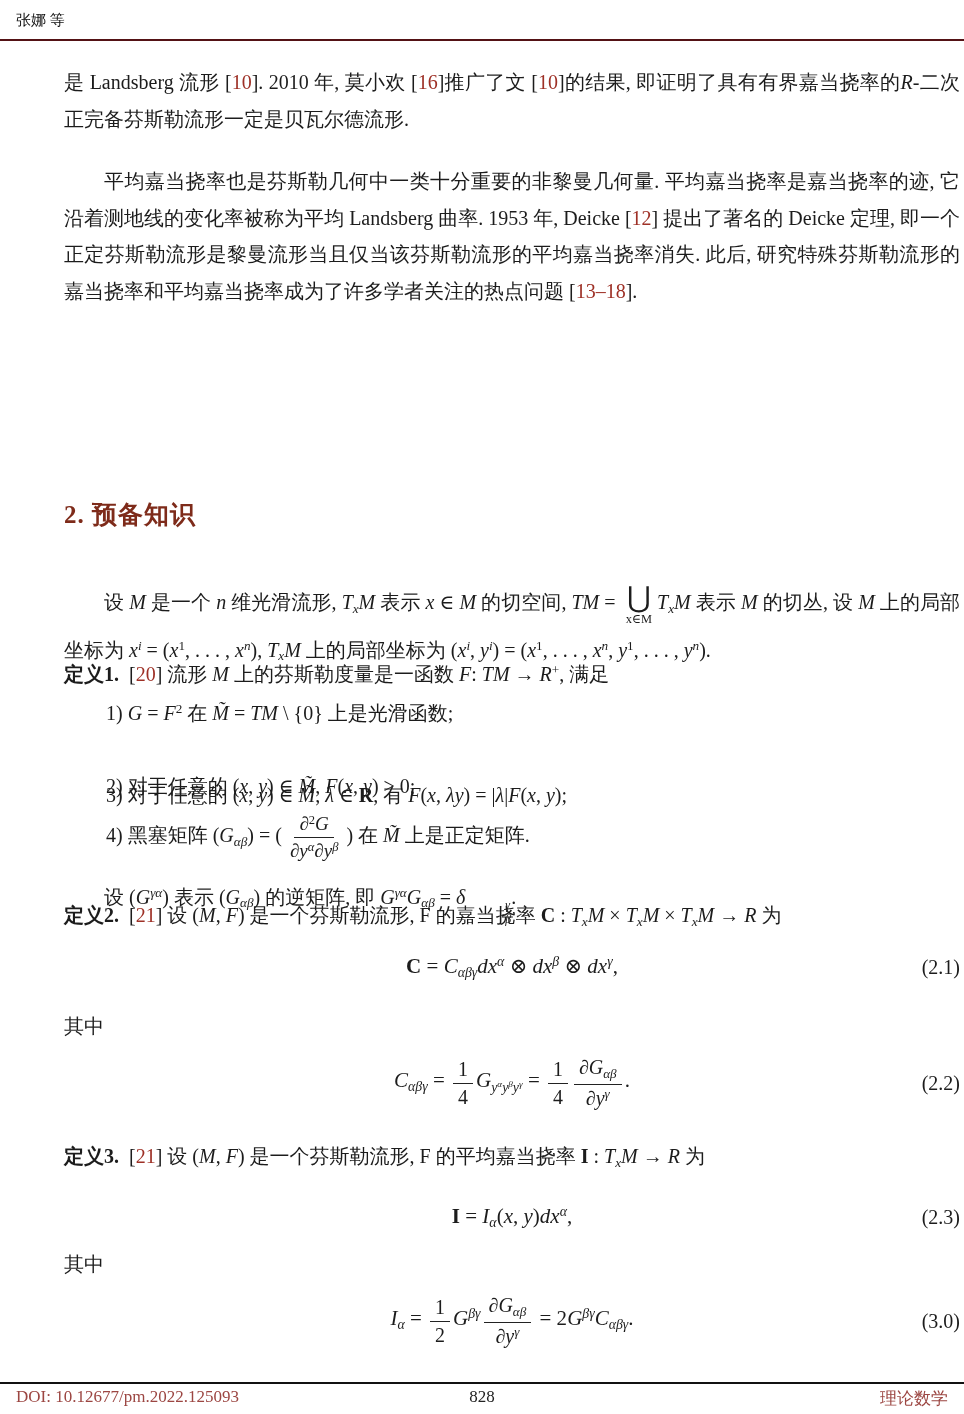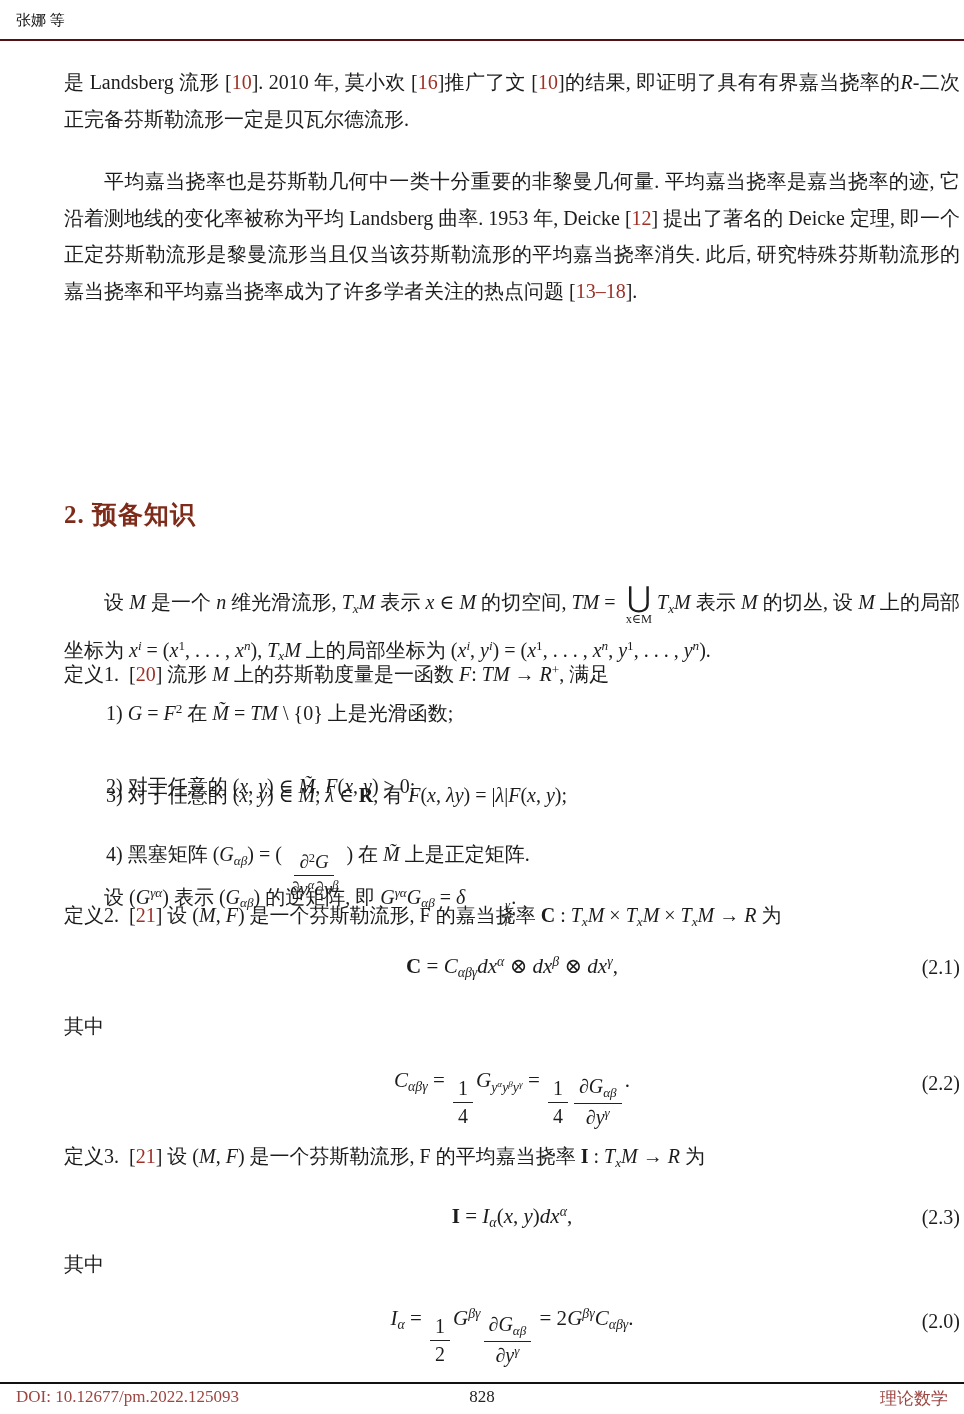--- a/index.html
+++ b/index.html
@@ -12,32 +12,32 @@
   .blk{position:absolute;left:64px;width:896px;}
   .body{font-size:20px;line-height:36.6px;}
   .just{text-align:justify;}
   .indent{text-indent:2em;margin-top:16px;}
   .item{padding-left:42px;box-sizing:border-box;}
   .sec{margin:0;font-size:25px;font-weight:bold;color:var(--heading,#7e2b1a);letter-spacing:1px;}
   .eq{display:flex;align-items:center;justify-content:center;font-size:21px;}
   .eqnum{position:absolute;right:0;top:50%;transform:translateY(-50%);font-size:20px;color:#1c1c1c;}
   
   .sg-i{font-style:italic;}
-  .sg-bd{font-weight:normal;}
+  .sg-bd{font-weight:bold;}
   .sg-bf{font-weight:bold;}
   .sg-r{color:var(--ref,#9e3026);}
   .sg-sub{font-size:0.66em;vertical-align:-0.28em;font-style:italic;}
   .sg-sup{font-size:0.66em;vertical-align:0.5em;font-style:italic;}
   .sg-supn{font-size:0.66em;vertical-align:0.5em;}
   .sg-ss{display:inline-flex;flex-direction:column;font-size:0.6em;line-height:1.15;vertical-align:-0.45em;font-style:italic;text-align:left;}
   .sg-u{display:inline-flex;flex-direction:column;align-items:center;vertical-align:middle;text-align:center;margin:0 5px;text-indent:0;}
   .sg-u .st-t{font-size:1.45em;line-height:1;font-style:normal;}
   .sg-u .st-b{font-size:0.62em;line-height:1.15;}
   .sg-f{display:inline-flex;flex-direction:column;align-items:center;vertical-align:middle;text-align:center;margin:0 3px;font-size:0.95em;}
-  .sg-f .fr-n{display:block;padding:0 5px 1px;border-bottom:1.3px solid #222;line-height:1.25;margin-top:38px;}
+  .sg-f .fr-n{display:block;padding:0 5px 1px;border-bottom:1.3px solid #222;line-height:1.25;}
   .sg-f .fr-d{display:block;padding:1px 5px 0;line-height:1.25;}
   .ftr-rule{position:absolute;left:0;top:1382px;width:964px;height:1.6px;background:#111;}
   .ftr{position:absolute;top:1387px;font-size:17px;}
   .ftr-doi{left:16px;color:var(--footer,#9c4642);}
   .ftr-page{left:0;width:964px;text-align:center;color:#222;}
   .ftr-journal{right:16px;color:var(--footer,#9c4642);}
 </style>
 </head>
 <body>
 
@@ -102,21 +102,21 @@
   <div class="blk body" style="top:1246px">其中</div>
 
   <div class="blk eq" style="top:1292px;height:58px">
     <span><span class="sg-i">I</span><span class="sg-sub">α</span> = <span class="sg-f">
           <span class="fr-n">1</span>
           <span class="fr-d">2</span>
         </span><span class="sg-i">G</span><span class="sg-sup">βγ</span><span class="sg-f">
           <span class="fr-n">∂<span class="sg-i">G</span><span class="sg-sub">αβ</span></span>
           <span class="fr-d">∂<span class="sg-i">y</span><span class="sg-sup">γ</span></span>
         </span> = 2<span class="sg-i">G</span><span class="sg-sup">βγ</span><span class="sg-i">C</span><span class="sg-sub">αβγ</span>.</span>
-    <span class="eqnum">(2.0)</span>
+    <span class="eqnum">(3.0)</span>
   </div>
 
   <div class="ftr-rule"></div>
   <div class="ftr ftr-page">828</div>
   <div class="ftr ftr-doi">DOI: 10.12677/pm.2022.125093</div>
   <div class="ftr ftr-journal">理论数学</div>
 
 </div>
 
 </body></html>

